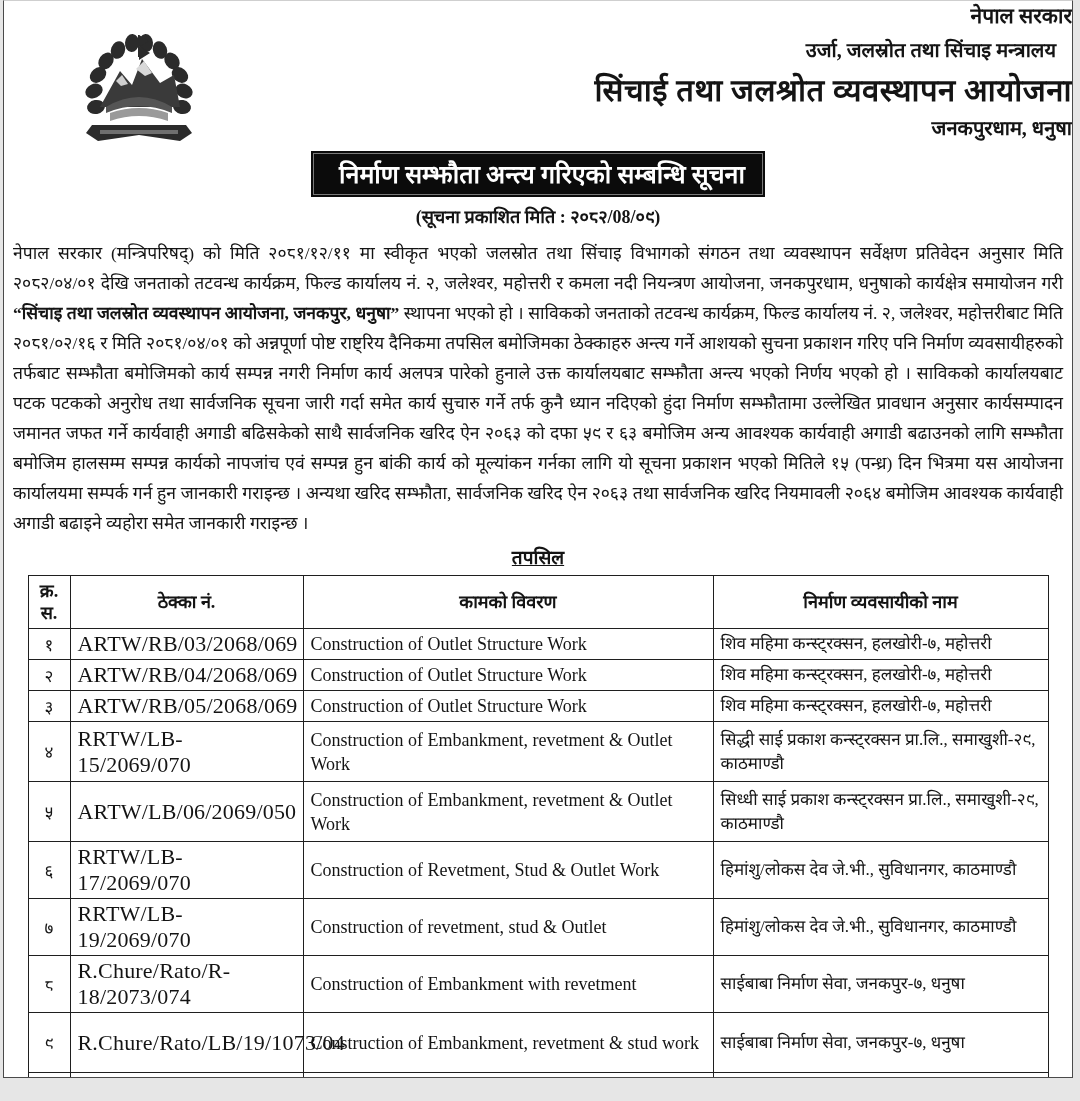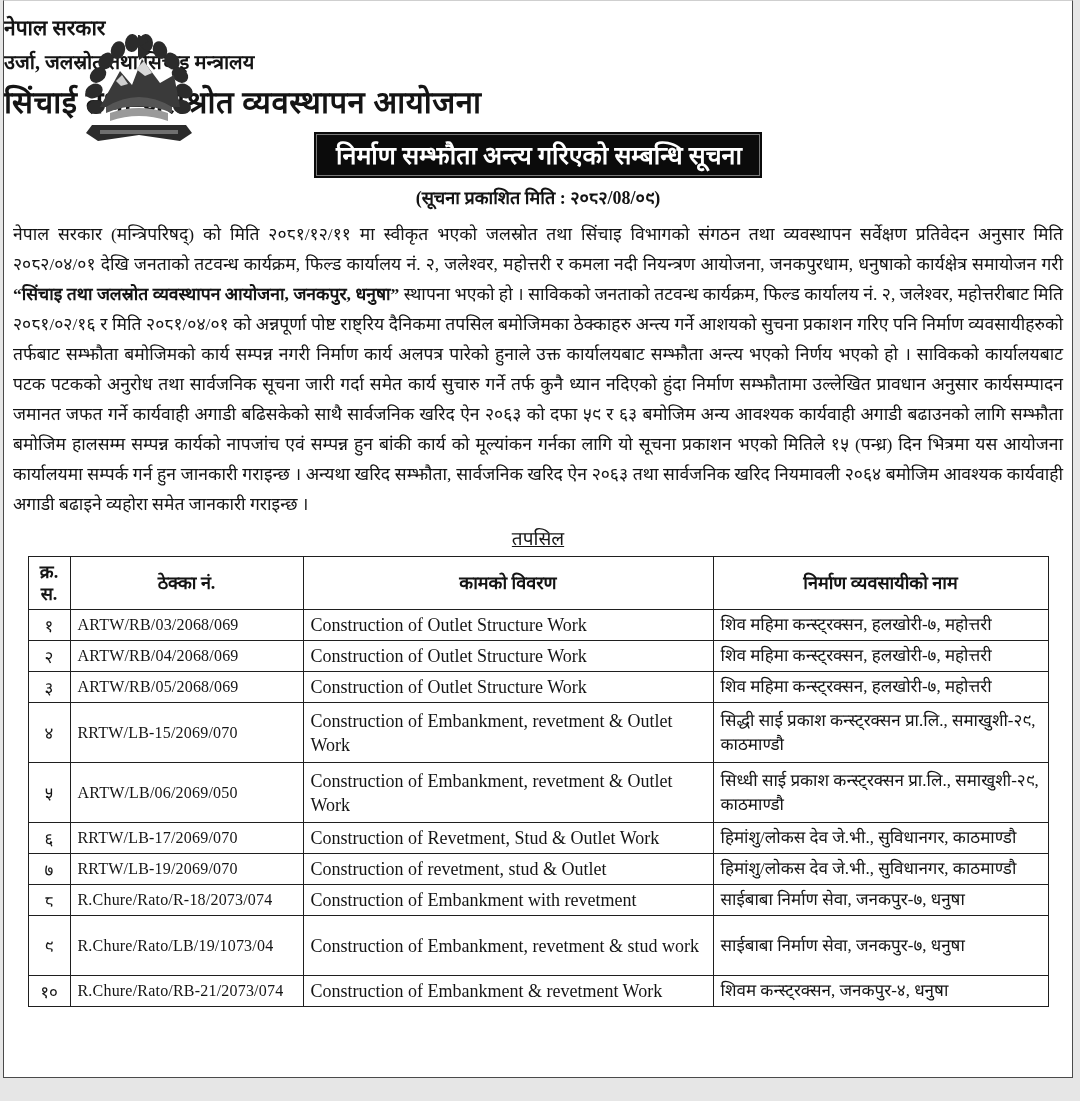--- a/index.html
+++ b/index.html
@@ -16,55 +16,55 @@
     height:1078px;
     background:#ffffff;
     border-left:1px solid #4a4a4a;
     border-right:1px solid #4a4a4a;
     border-bottom:1px solid #4a4a4a;
     border-top:1px solid #cfcfcf;
     box-sizing:border-box;
     overflow:hidden;
   }
   
-  .letterhead{ text-align:left; padding-top:12px; }
+  .letterhead{ text-align:right; }
   .emblem{
     position:absolute; left:72px; top:28px; width:126px; height:122px;
   }
   .lh-line{ font-weight:bold; }
   .lh-1{ font-size:21px; margin:0; }
   .lh-2{ font-size:20px; margin:7px 16px 0 0; }
   .lh-3{ font-size:21px; margin:7px 0 0 0; }
   .lh-4{ font-size:31px; margin:5px 0 0 0; letter-spacing:.5px; }
   .lh-5{ font-size:20px; margin:4px 0 0 0; }
   
   .title-wrap{ text-align:center; margin-top:10px; }
   .title-bar{
     display:inline-block;
     background:#0b0b0b;
     color:#ffffff;
     font-weight:bold;
     font-size:25px;
-    padding:5px 20px 7px 22px;
+    padding:5px 20px 7px 28px;
     box-shadow:inset 0 0 0 2px #0b0b0b, inset 0 0 0 3px rgba(255,255,255,.45);
   }
   .pub-date{
     text-align:center; font-weight:bold; font-size:18px; margin-top:7px;
   }
   
   .body-para{
     margin:10px 9px 0 9px;
     font-size:17.5px;
     line-height:30px;
     text-align:justify;
   }
   .body-para .em{ font-weight:bold; }
   
   .tapasil{
-    text-align:center; font-weight:normal; font-size:19px;
+    text-align:center; font-weight:bold; font-size:19px;
     margin-top:6px; margin-bottom:5px;
   }
   .tapasil span{ text-decoration:underline; }
   table.contracts{
     border-collapse:collapse;
     margin:0 auto;
     width:1020px;
     table-layout:fixed;
   }
   table.contracts th, table.contracts td{
@@ -74,21 +74,21 @@
   }
   table.contracts th{
     font-weight:bold; font-size:18px; text-align:center;
     height:48px; line-height:22px;
   }
   col.c-sn{ width:42px; }
   col.c-no{ width:233px; }
   col.c-work{ width:410px; }
   col.c-name{ width:335px; }
   td.cell-sn{ text-align:center; font-size:17px; }
-  td.cell-contract-no{ font-size:16px; letter-spacing:.2px;margin-top:44px; }
+  td.cell-contract-no{ font-size:22px; letter-spacing:.2px;margin-top:44px; }
   td.cell-work{ font-size:18px; line-height:24px; }
   td.cell-contractor{ font-size:17px; line-height:24px; }
   tr.row-single td{ height:26px; }
   tr.row-double td{ height:55px; }
 </style>
 </head>
 <body>
 
 <div class="doc">
 
@@ -122,20 +122,21 @@
 
       <path d="M16 96 L110 96 L116 104 L104 112 L63 106 L22 112 L10 104 Z" fill="#2b2b2b"></path>
       <path d="M24 101 h78 v4 h-78 z" fill="#6f6f6f"></path>
     </g>
   </svg>
 
   <div class="letterhead">
     <div class="lh-line lh-1">नेपाल सरकार</div>
     <div class="lh-line lh-2">उर्जा, जलस्रोत तथा सिंचाइ मन्त्रालय</div>
     <div class="lh-line lh-4">सिंचाई तथा जलश्रोत व्यवस्थापन आयोजना</div>
+    <div class="lh-line lh-5">जनकपुरधाम, धनुषा</div>
   </div>
 
   <div class="title-wrap">
     <div class="title-bar">निर्माण सम्झौता अन्त्य गरिएको सम्बन्धि सूचना</div>
   </div>
   <div class="pub-date">(सूचना प्रकाशित मिति : २०८२/08/०९)</div>
 
   <p class="body-para"><span>नेपाल सरकार (मन्त्रिपरिषद्) को मिति २०८१/१२/११ मा स्वीकृत भएको जलस्रोत तथा सिंचाइ विभागको संगठन तथा व्यवस्थापन सर्वेक्षण प्रतिवेदन अनुसार मिति २०८२/०४/०१ देखि जनताको तटवन्ध कार्यक्रम, फिल्ड कार्यालय नं. २, जलेश्वर, महोत्तरी र कमला नदी नियन्त्रण आयोजना, जनकपुरधाम, धनुषाको कार्यक्षेत्र समायोजन गरी </span><span class="em">“सिंचाइ तथा जलस्रोत व्यवस्थापन आयोजना, जनकपुर, धनुषा”</span><span> स्थापना भएको हो । साविकको जनताको तटवन्ध कार्यक्रम, फिल्ड कार्यालय नं. २, जलेश्वर, महोत्तरीबाट मिति २०८१/०२/१६ र मिति २०८१/०४/०१ को अन्नपूर्णा पोष्ट राष्ट्रिय दैनिकमा तपसिल बमोजिमका ठेक्काहरु अन्त्य गर्ने आशयको सुचना प्रकाशन गरिए पनि निर्माण व्यवसायीहरुको तर्फबाट सम्झौता बमोजिमको कार्य सम्पन्न नगरी निर्माण कार्य अलपत्र पारेको हुनाले उक्त कार्यालयबाट सम्झौता अन्त्य भएको निर्णय भएको हो । साविकको कार्यालयबाट पटक पटकको अनुरोध तथा सार्वजनिक सूचना जारी गर्दा समेत कार्य सुचारु गर्ने तर्फ कुनै ध्यान नदिएको हुंदा निर्माण सम्झौतामा उल्लेखित प्रावधान अनुसार कार्यसम्पादन जमानत जफत गर्ने कार्यवाही अगाडी बढिसकेको साथै सार्वजनिक खरिद ऐन २०६३ को दफा ५९ र ६३ बमोजिम अन्य आवश्यक कार्यवाही अगाडी बढाउनको लागि सम्झौता बमोजिम हालसम्म सम्पन्न कार्यको नापजांच एवं सम्पन्न हुन बांकी कार्य को मूल्यांकन गर्नका लागि यो सूचना प्रकाशन भएको मितिले १५ (पन्ध्र) दिन भित्रमा यस आयोजना कार्यालयमा सम्पर्क गर्न हुन जानकारी गराइन्छ । अन्यथा खरिद सम्झौता, सार्वजनिक खरिद ऐन २०६३ तथा सार्वजनिक खरिद नियमावली २०६४ बमोजिम आवश्यक कार्यवाही अगाडी बढाइने व्यहोरा समेत जानकारी गराइन्छ ।</span></p>
 
   <div class="tapasil"><span>तपसिल</span></div>

